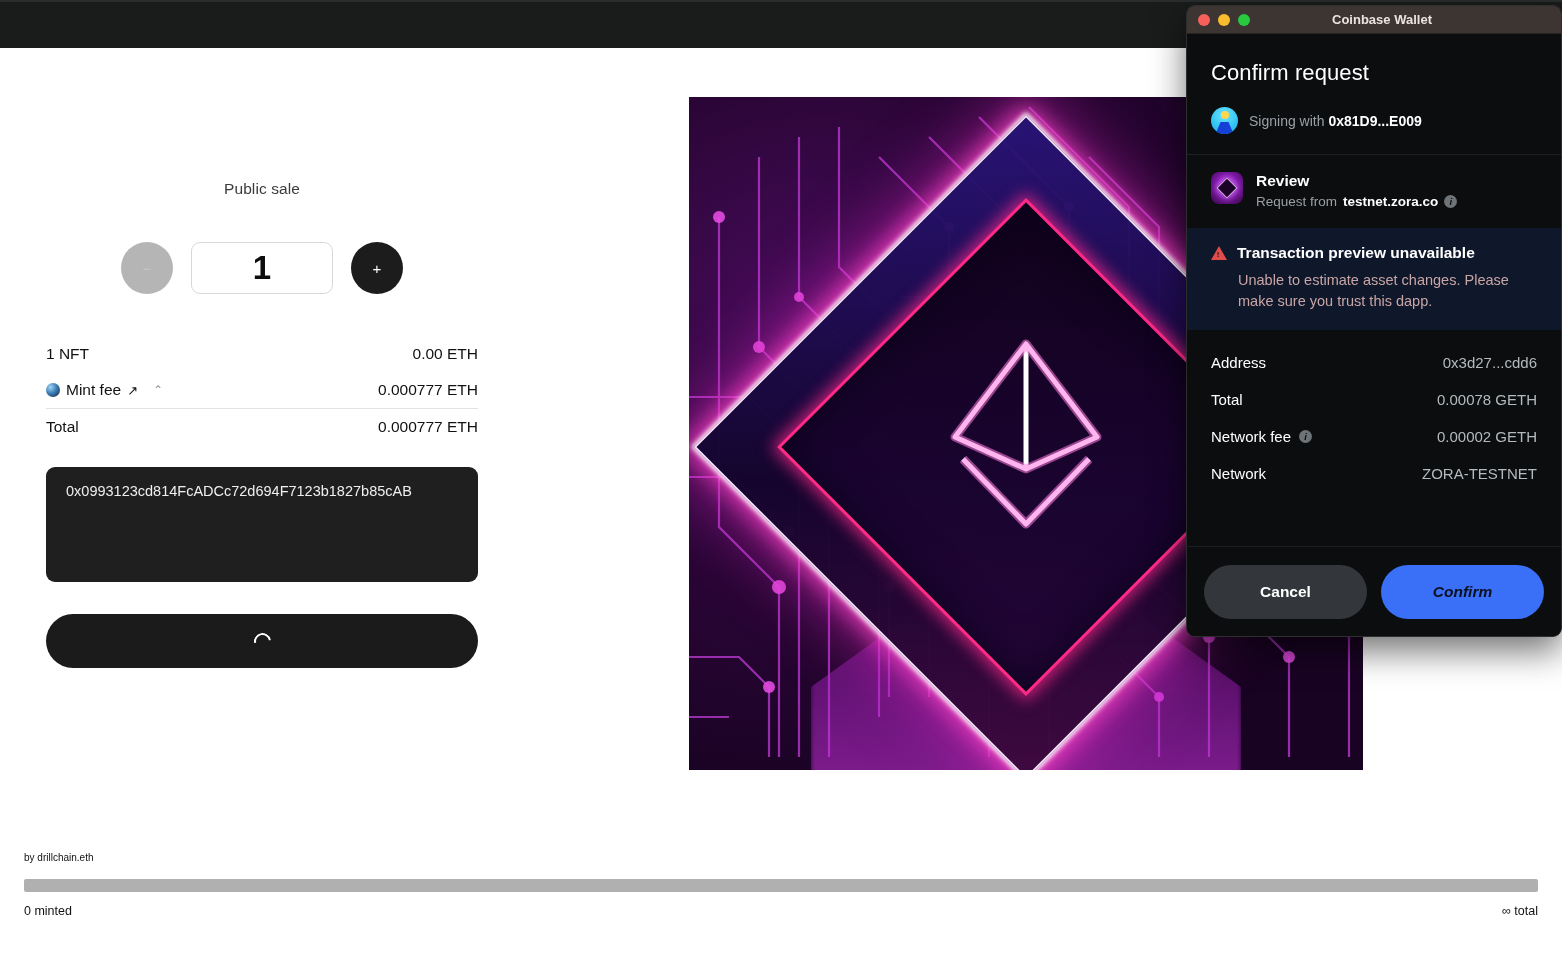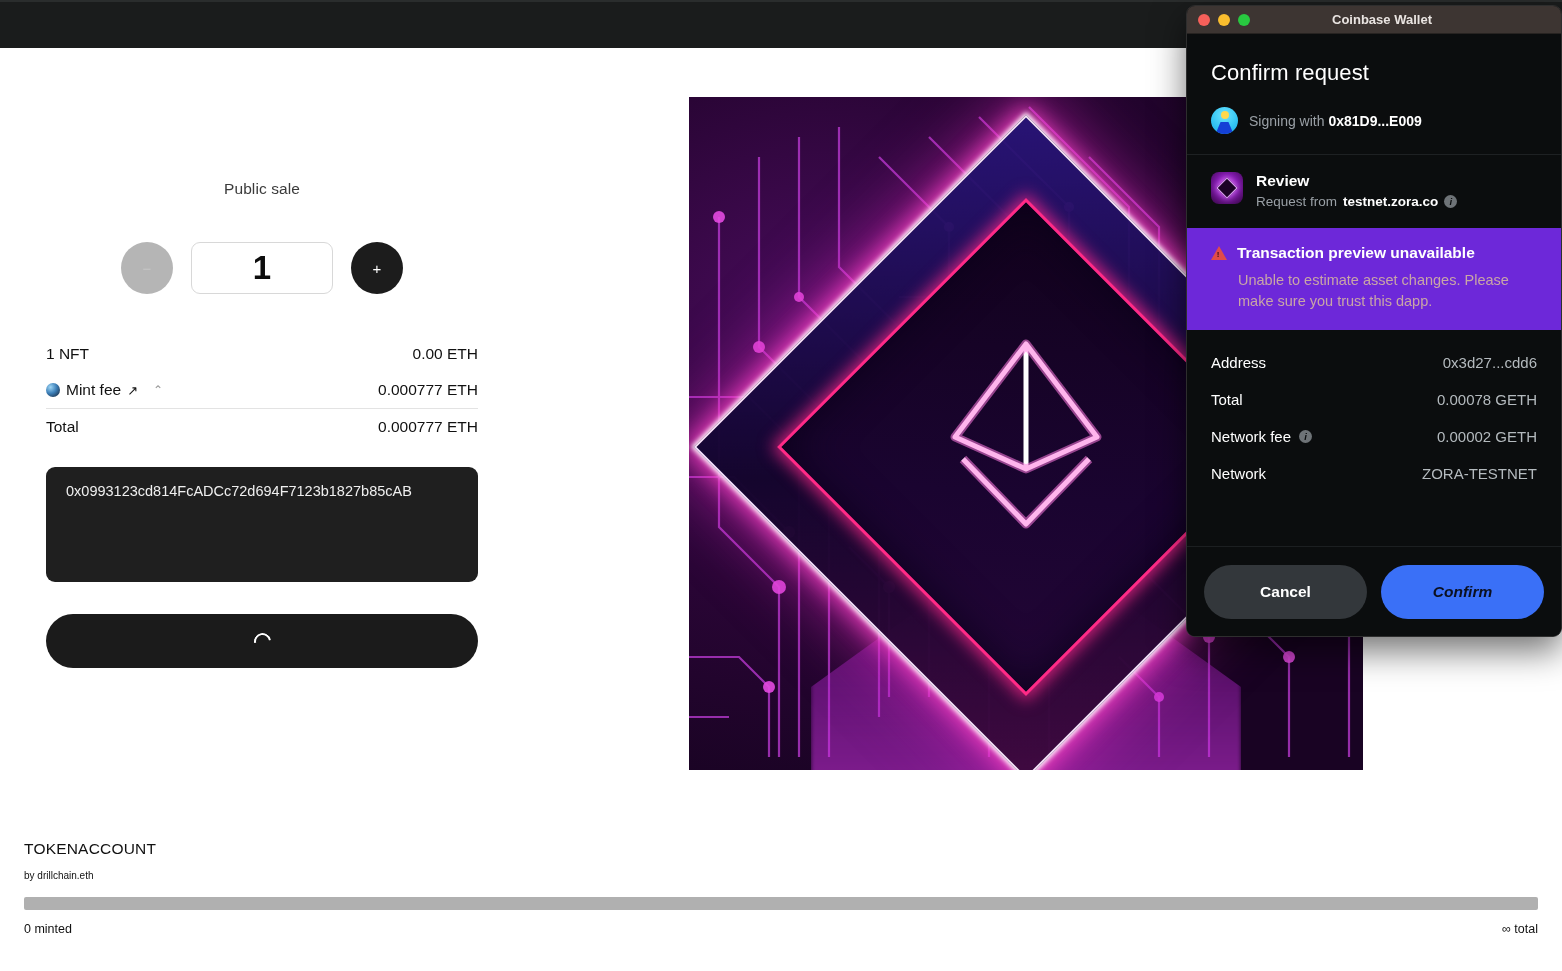--- a/index.html
+++ b/index.html
@@ -189,21 +189,21 @@
   }
   .rev-title { font-size:15.5px; font-weight:700; color:#fff; }
   .rev-sub { font-size:13.5px; color:#9aa0a6; margin-top:4px; display:flex; align-items:center; gap:6px;}
   .rev-sub b { color:#ffffff; font-weight:700; }
   .info-dot {
     width:13px; height:13px; border-radius:50%; background:#6e7377;
     color:#0b0d0e; font-size:9.5px; font-weight:700; font-style:italic;
     display:inline-flex; align-items:center; justify-content:center; flex:none;
   }
 
-  .cb-warn { background:#6d28d9; padding:16px 24px 18px 24px; }
+  .cb-warn { background:#0f172a; padding:16px 24px 18px 24px; }
   .warn-head { display:flex; align-items:center; gap:10px; }
   .warn-tri {
     width:0;height:0;border-left:8px solid transparent;border-right:8px solid transparent;
     border-bottom:14px solid #e04b4b; position:relative; flex:none;
   }
   .warn-tri::after{
     content:"!"; position:absolute; left:-2.2px; top:3.5px; font-size:8px; color:#3b0d0d;
     font-weight:700;
   }
   .warn-title { font-size:15.5px; font-weight:700; color:#fff; }
@@ -336,21 +336,20 @@
         </g>
         <g fill="none" stroke="#ff7ae0" stroke-width="9" stroke-linejoin="round" opacity=".55">
           <path d="M125 35 L196 128 L125 160 L54 128 Z"></path>
           <path d="M62 150 L125 215 L188 150"></path>
         </g>
       </svg>
     </div>
   </div>
 
   <div class="footer">
-    <div class="coll-title">TOKENACCOUNT</div>
     <div class="coll-by">by drillchain.eth</div>
     <div class="progress-track"></div>
     <div class="progress-meta">
       <span>0 minted</span>
       <span>∞ total</span>
     </div>
   </div>
 
   <div class="cb-shadow"></div>
   <div class="cb-window">

